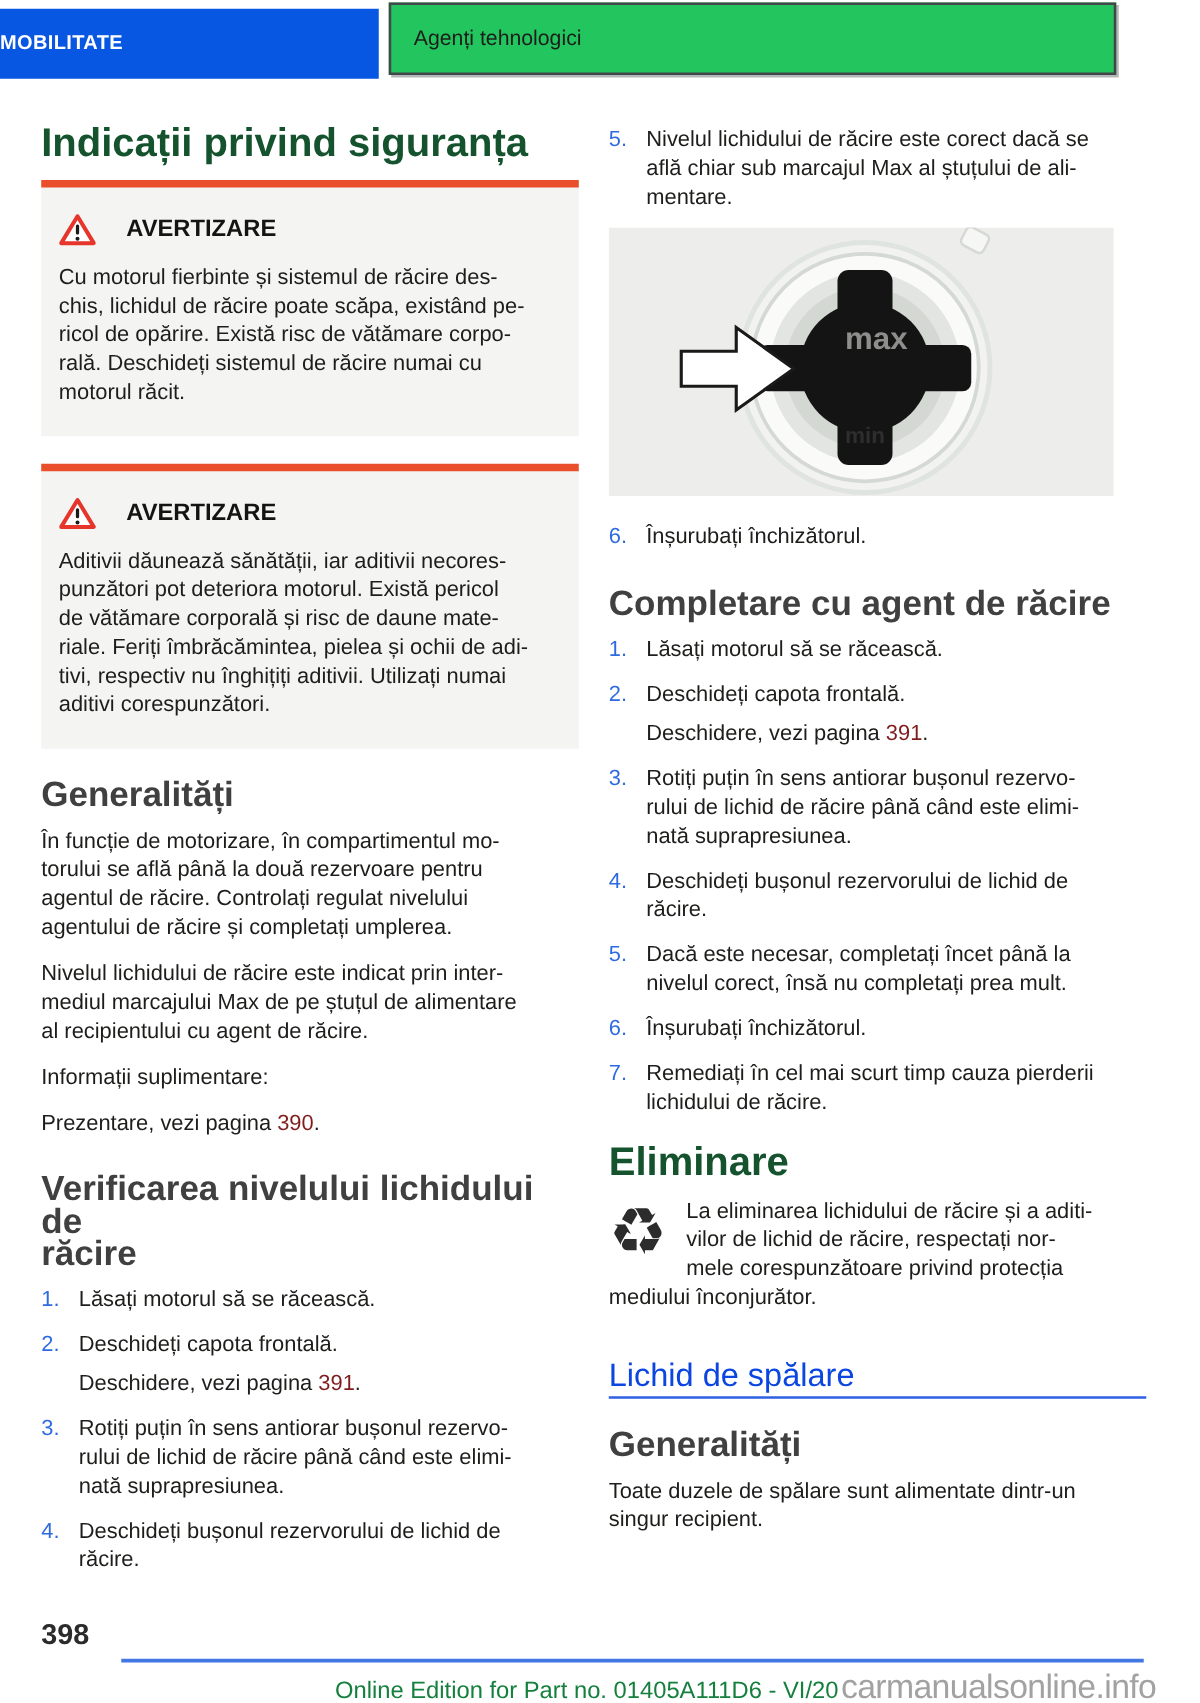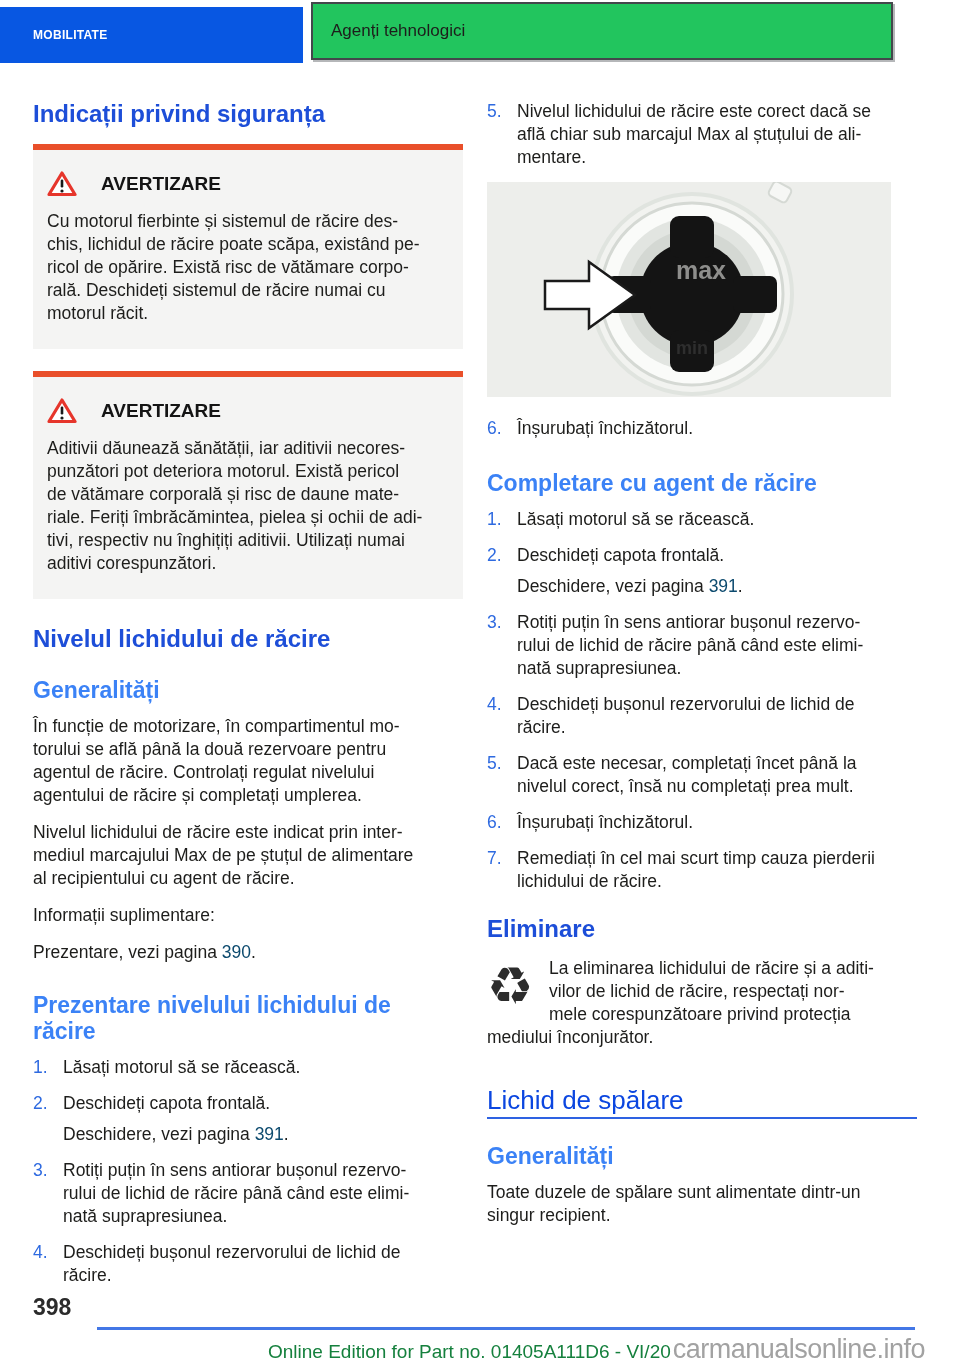--- a/index.html
+++ b/index.html
@@ -6,52 +6,52 @@
   body {
     width:960px; height:1362px; position:relative; overflow:hidden;
     background:#ffffff; color:#1d1d1b;
     font-family:"Liberation Sans", sans-serif;
   }
 
   
   .header-chapter {
     position:absolute; left:0; top:7px; width:303px; height:56px;
     background:#0857e2; color:#ffffff;
-    display:flex; align-items:center; box-sizing:border-box; padding-left:33px;
-    font-size:12px; font-weight:bold; letter-spacing:0.3px;
+    display:flex; align-items:center; box-sizing:border-box; 
+    font-size:16px; font-weight:bold; letter-spacing:0.3px;
   }
   .header-section {
     position:absolute; left:311px; top:2px; width:582px; height:58px;
     background:#22c55e; border:2px solid #43474b;
     box-shadow:2px 2px 0 rgba(90,95,100,0.45);
     display:flex; align-items:center; box-sizing:border-box; padding-left:18px;
     font-size:17px; color:#1d1d1b;
   }
 
   
   .col { position:absolute; top:100px; width:430px; }
   .col-left  { left:33px; }
   .col-right { left:487px; }
 
   h1.section-heading {
-    font-size:24px; line-height:28px; font-weight:bold; color:#1d4ed8;
+    font-size:32px; line-height:28px; font-weight:bold; color:#14532d;
     margin:0 0 16px 0;
   }
   h2.sub-heading {
-    font-size:23px; line-height:26px; font-weight:bold; color:#3b82f6;
+    font-size:28px; line-height:26px; font-weight:bold; color:#404040;
     margin:24px 0 12px 0; white-space:pre-line;
   }
   .chapter-heading {
     font-size:26px; line-height:34px; font-weight:normal; color:#0b46e0;
     border-bottom:2px solid #2e62e2; margin:34px 0 4px 0;
   }
   p.body-text {
     font-size:17.5px; line-height:23px; margin:0 0 14px 0; white-space:pre-line;
   }
-  .link { color:#0c4a6e; }
+  .link { color:#7f1d1d; }
 
   
   .warning-box {
     background:#f4f4f3; border-top:6px solid #e94f2a;
     padding:20px 14px 24px 14px; margin:0 0 22px 0; box-sizing:border-box;
   }
   .warning-title {
     display:flex; align-items:center; gap:24px;
     font-size:19px; font-weight:bold; color:#141414; margin-bottom:13px;
   }
@@ -132,34 +132,33 @@
       <span>AVERTIZARE</span>
     </div>
     <div class="warning-body">Aditivii dăunează sănătății, iar aditivii necores-
 punzători pot deteriora motorul. Există pericol
 de vătămare corporală și risc de daune mate-
 riale. Feriți îmbrăcămintea, pielea și ochii de adi-
 tivi, respectiv nu înghițiți aditivii. Utilizați numai
 aditivi corespunzători.</div>
   </div>
 
-  <h1 class="section-heading" style="margin-top:26px;">Nivelul lichidului de răcire</h1>
 
   <h2 class="sub-heading">Generalități</h2>
   <p class="body-text">În funcție de motorizare, în compartimentul mo-
 torului se află până la două rezervoare pentru
 agentul de răcire. Controlați regulat nivelului
 agentului de răcire și completați umplerea.</p>
   <p class="body-text">Nivelul lichidului de răcire este indicat prin inter-
 mediul marcajului Max de pe ștuțul de alimentare
 al recipientului cu agent de răcire.</p>
   <p class="body-text">Informații suplimentare:</p>
   <p class="body-text"><span>Prezentare, vezi pagina </span><span class="link">390</span><span>.</span></p>
 
-  <h2 class="sub-heading" style="margin-top:28px;">Prezentare nivelului lichidului de
+  <h2 class="sub-heading" style="margin-top:28px;">Verificarea nivelului lichidului de
 răcire</h2>
 
   <div class="step">
     <span class="step-num">1.</span>
     <span class="step-text">Lăsați motorul să se răcească.</span>
   </div>
   <div class="step" style="margin-bottom:8px;">
     <span class="step-num">2.</span>
     <span class="step-text">Deschideți capota frontală.</span>
   </div>

